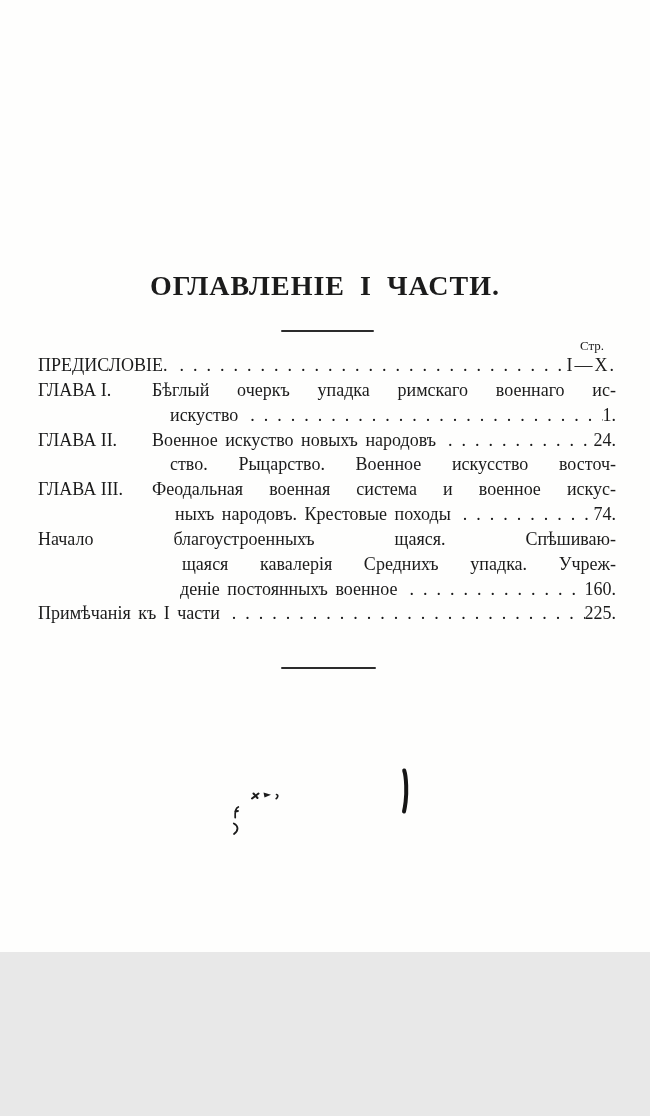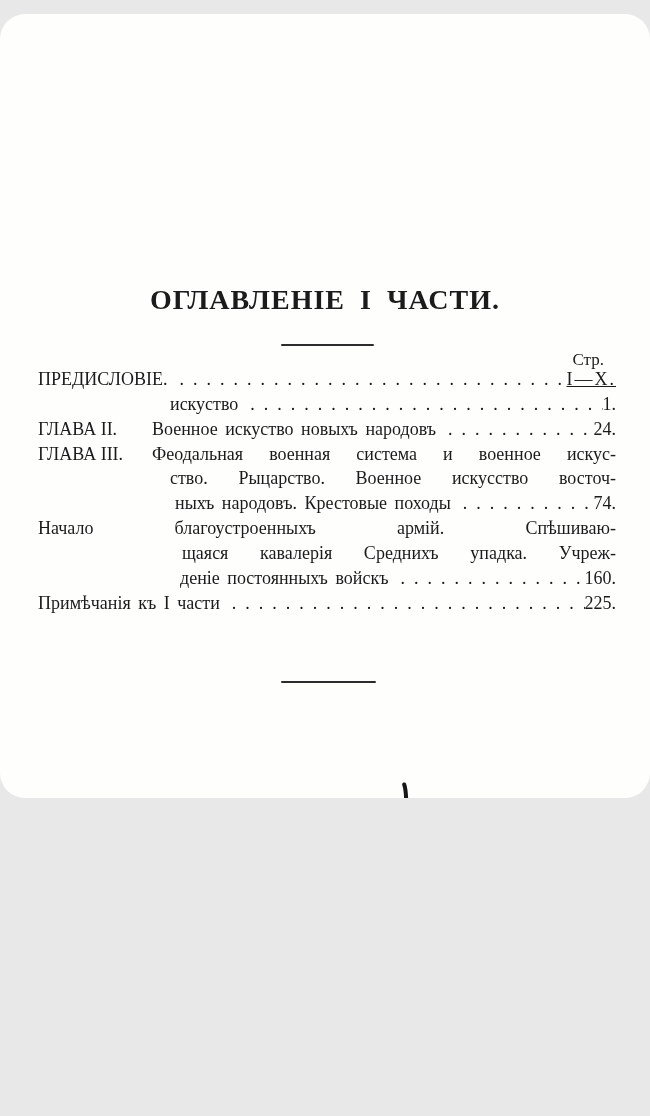--- a/index.html
+++ b/index.html
@@ -3,27 +3,26 @@
 <meta charset="utf-8">
 <style>
   html, body {
     margin: 0;
     padding: 0;
     background: #e8e8e8;
   }
   .page {
     position: relative;
     width: 650px;
-    height: 784px;
-    margin: 14px auto;
+    height: 952px;
+    margin: 0 auto;
     background: #fefefd;
     color: #1b1b1b;
     font-family: "Liberation Serif", "DejaVu Serif", serif;
     overflow: hidden;
-    border-radius: 25px;
   }
 
   
   .title {
     position: absolute;
     top: 270px;
     left: 0;
     width: 100%;
     text-align: center;
     font-size: 28px;
@@ -41,21 +40,21 @@
     border-radius: 1px;
   }
   .rule-top    { top: 330px; left: 281px; width: 93px; }
   .rule-bottom { top: 667px; left: 281px; width: 95px; }
 
   
   .str-header {
     position: absolute;
     top: 337px;
     right: 46px;
-    font-size: 17px;
+    font-size: 13px;
     line-height: 18px;
   }
 
   
   .toc {
     position: absolute;
     top: 353px;
     left: 38px;
     width: 578px;
     font-size: 18px;
@@ -88,21 +87,21 @@
     white-space: nowrap;
     word-spacing: 20px;
     padding-left: 12px;
     padding-right: 6px;
     letter-spacing: 0;
   }
   .pagenum {
     flex: 0 0 auto;
     text-align: right;
   }
-  .pagenum.range { letter-spacing: 2px; text-decoration: underline; }
+  .pagenum.range { letter-spacing: 2px; }
 
   
   .smudges {
     position: absolute;
     top: 0; left: 0;
     width: 650px;
     height: 1116px;
     pointer-events: none;
   }
 </style>
@@ -119,58 +118,62 @@
 
   <div class="toc">
 
     <div class="row">
       <span class="entry-text">ПРЕДИСЛОВІЕ.</span>
       <span class="leader">. . . . . . . . . . . . . . . . . . . . . . . . . . . . . .</span>
       <span class="pagenum range">I—X.</span>
     </div>
 
     <div class="row">
+      <span class="chapter-label">ГЛАВА I.</span>
+      <span class="just">Бѣглый очеркъ упадка римскаго военнаго ис-</span>
+    </div>
+    <div class="row">
       <span class="indent-a"></span>
       <span class="entry-text">искуство</span>
       <span class="leader">. . . . . . . . . . . . . . . . . . . . . . . . . . . . . .</span>
       <span class="pagenum">1.</span>
     </div>
 
     <div class="row">
       <span class="chapter-label">ГЛАВА II.</span>
       <span class="entry-text">Военное искуство новыхъ народовъ</span>
       <span class="leader">. . . . . . . . . . . . . . . . . . . . . . . . . . . . . .</span>
       <span class="pagenum">24.</span>
     </div>
 
     <div class="row">
+      <span class="indent-a"></span>
+      <span class="just">ство. Рыцарство. Военное искусство восточ-</span>
+    </div>
+    <div class="row">
       <span class="chapter-label">ГЛАВА III.</span>
       <span class="just">Феодальная военная система и военное искус-</span>
     </div>
     <div class="row">
-      <span class="indent-a"></span>
-      <span class="just">ство. Рыцарство. Военное искусство восточ-</span>
-    </div>
-    <div class="row">
       <span class="indent-b"></span>
       <span class="entry-text">ныхъ народовъ. Крестовые походы</span>
       <span class="leader">. . . . . . . . . . . . . . . . . . . . . . . . . . . . . .</span>
       <span class="pagenum">74.</span>
     </div>
 
     <div class="row">
-      <span class="just">Начало благоустроенныхъ армій. Спѣшиваю-</span>
+      <span class="just">Начало благоустроенныхъ щаяся. Спѣшиваю-</span>
     </div>
     <div class="row">
       <span class="indent-c"></span>
       <span class="just">щаяся кавалерія Среднихъ упадка. Учреж-</span>
     </div>
     <div class="row">
       <span class="indent-d"></span>
-      <span class="entry-text">деніе постоянныхъ войскъ</span>
+      <span class="entry-text">деніе постоянныхъ военное</span>
       <span class="leader">. . . . . . . . . . . . . . . . . . . . . . . . . . . . . .</span>
       <span class="pagenum">160.</span>
     </div>
 
     <div class="row">
       <span class="entry-text">Примѣчанія къ I части</span>
       <span class="leader">. . . . . . . . . . . . . . . . . . . . . . . . . . . . . .</span>
       <span class="pagenum">225.</span>
     </div>
 

